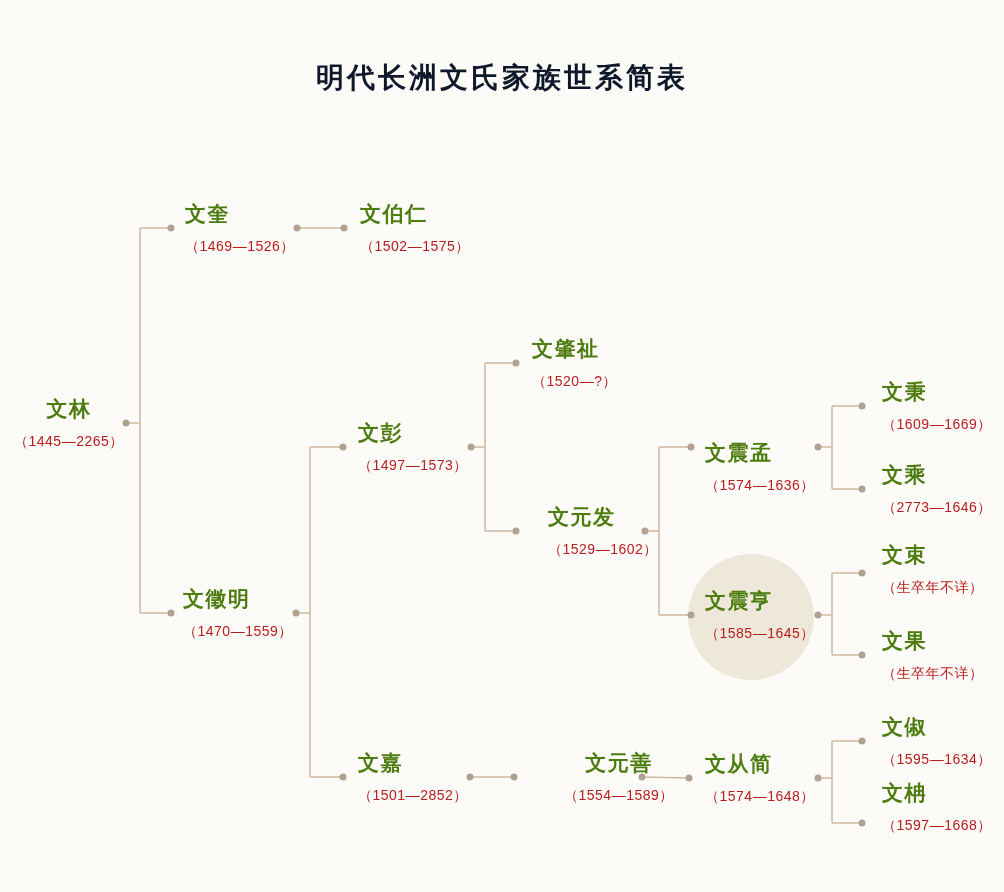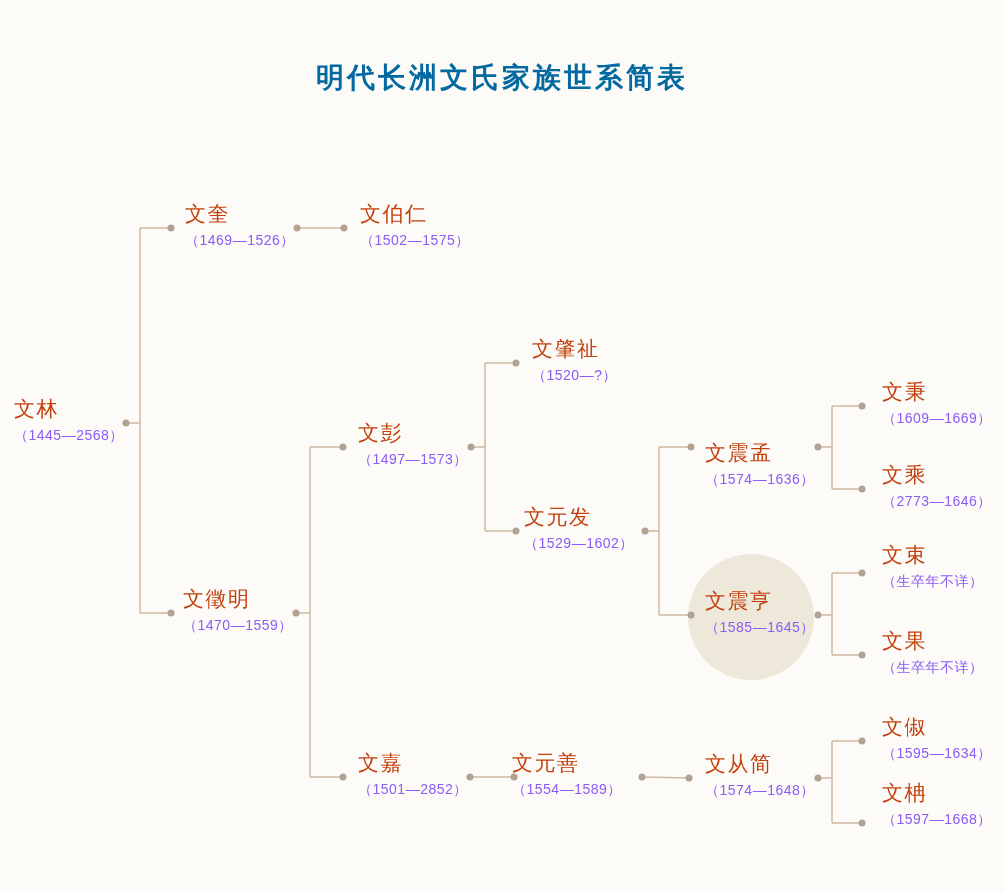--- a/index.html
+++ b/index.html
@@ -17,44 +17,44 @@
   }
   #chart-title {
     position: absolute;
     top: 40px;
     left: 0;
     width: 100%;
     text-align: center;
     font-size: 28px;
     font-weight: 700;
     letter-spacing: 3px;
-    color: #0369a1;
+    color: #0f172a;
   }
   #connectors {
     position: absolute;
     top: 0;
     left: 0;
   }
   .node {
     position: absolute;
     white-space: nowrap;
   }
   .node-name {
     font-size: 21px;
-    font-weight: 400;
+    font-weight: 700;
     line-height: 26px;
     letter-spacing: 1.5px;
-    color: #c2410c;
+    color: #4d7c0f;
   }
   .node-dates {
     font-size: 14px;
     line-height: 19px;
-    margin-top: 4px;
+    margin-top: 10px;
     letter-spacing: 0.5px;
-    color: #8b5cf6;
+    color: #b91c1c;
   }
 </style>
 </head>
 <body>
 
 <div id="stage">
   <h1 id="chart-title">明代长洲文氏家族世系简表</h1>
   <svg id="connectors" width="1004" height="892">
       <circle cx="751" cy="617" r="63" fill="#eee8db"></circle>
       <path d="M126 423 L140 423 M140 228 L140 613 M140 228 L171 228 M140 613 L171 613 M297 228 L344 228 M296 613 L310 613 M310 447 L310 777 M310 447 L343 447 M310 777 L343 777 M471 447 L485 447 M485 363 L485 531 M485 363 L516 363 M485 531 L516 531 M645 531 L659 531 M659 447 L659 615 M659 447 L691 447 M659 615 L691 615 M818 447 L832 447 M832 406 L832 489 M832 406 L862 406 M832 489 L862 489 M818 615 L832 615 M832 573 L832 655 M832 573 L862 573 M832 655 L862 655 M470 777 L514 777 M642 777 L689 778 M818 778 L832 778 M832 741 L832 823 M832 741 L862 741 M832 823 L862 823" stroke="#cdb9a0" stroke-width="1.5" fill="none"></path>
@@ -80,23 +80,23 @@
       <circle cx="862" cy="655" r="3.5" fill="#b2a292"></circle>
       <circle cx="470" cy="777" r="3.5" fill="#b2a292"></circle>
       <circle cx="514" cy="777" r="3.5" fill="#b2a292"></circle>
       <circle cx="642" cy="777" r="3.5" fill="#b2a292"></circle>
       <circle cx="689" cy="778" r="3.5" fill="#b2a292"></circle>
       <circle cx="818" cy="778" r="3.5" fill="#b2a292"></circle>
       <circle cx="862" cy="741" r="3.5" fill="#b2a292"></circle>
       <circle cx="862" cy="823" r="3.5" fill="#b2a292"></circle>
     </svg>
   <div id="nodes-layer">
-      <div class="node" style="left: 14px; top: 396px;">
+      <div class="node" style="left: 14px; top: 396px; text-align: center;">
         <div class="node-name">文林</div>
-        <div class="node-dates">（1445—2568）</div>
+        <div class="node-dates">（1445—2265）</div>
       </div>
       <div class="node" style="left: 185px; top: 201px;">
         <div class="node-name">文奎</div>
         <div class="node-dates">（1469—1526）</div>
       </div>
       <div class="node" style="left: 360px; top: 201px;">
         <div class="node-name">文伯仁</div>
         <div class="node-dates">（1502—1575）</div>
       </div>
       <div class="node" style="left: 183px; top: 586px;">
@@ -104,21 +104,21 @@
         <div class="node-dates">（1470—1559）</div>
       </div>
       <div class="node" style="left: 358px; top: 420px;">
         <div class="node-name">文彭</div>
         <div class="node-dates">（1497—1573）</div>
       </div>
       <div class="node" style="left: 532px; top: 336px;">
         <div class="node-name">文肇祉</div>
         <div class="node-dates">（1520—?）</div>
       </div>
-      <div class="node" style="left: 524px; top: 504px;">
+      <div class="node" style="left: 548px; top: 504px;">
         <div class="node-name">文元发</div>
         <div class="node-dates">（1529—1602）</div>
       </div>
       <div class="node" style="left: 705px; top: 440px;">
         <div class="node-name">文震孟</div>
         <div class="node-dates">（1574—1636）</div>
       </div>
       <div class="node" style="left: 705px; top: 588px;">
         <div class="node-name">文震亨</div>
         <div class="node-dates">（1585—1645）</div>
@@ -136,21 +136,21 @@
         <div class="node-dates">（生卒年不详）</div>
       </div>
       <div class="node" style="left: 882px; top: 628px;">
         <div class="node-name">文果</div>
         <div class="node-dates">（生卒年不详）</div>
       </div>
       <div class="node" style="left: 358px; top: 750px;">
         <div class="node-name">文嘉</div>
         <div class="node-dates">（1501—2852）</div>
       </div>
-      <div class="node" style="left: 512px; top: 750px;">
+      <div class="node" style="left: 564px; top: 750px; text-align: center;">
         <div class="node-name">文元善</div>
         <div class="node-dates">（1554—1589）</div>
       </div>
       <div class="node" style="left: 705px; top: 751px;">
         <div class="node-name">文从简</div>
         <div class="node-dates">（1574—1648）</div>
       </div>
       <div class="node" style="left: 882px; top: 714px;">
         <div class="node-name">文俶</div>
         <div class="node-dates">（1595—1634）</div>

